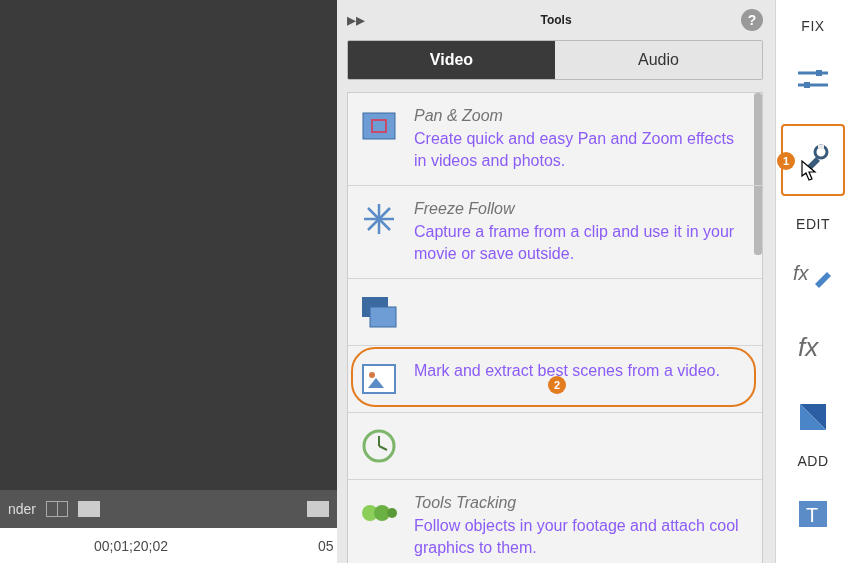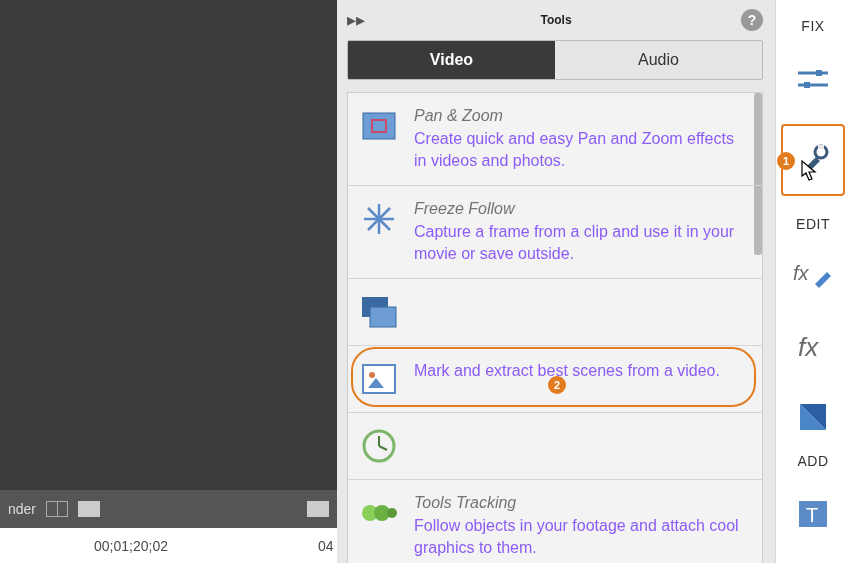--- a/index.html
+++ b/index.html
@@ -47,21 +47,21 @@
 
 <div class="playbar">
   <span class="render-btn">nder</span>
   <span class="pb-split"></span>
   <span class="pb-fill2"></span>
   <span class="pb-fill"></span>
 </div>
 
 <div class="timebar">
   <span>00;01;20;02</span>
-  <span>04</span>
+  <span>05</span>
 </div>
 
 <div class="panel">
   <div class="panel-head">
     <span class="collapse">▸▸</span>
     <span class="panel-title">Tools</span>
     <span class="help">?</span>
   </div>
   <div class="tabs">
     <div class="tab active">Video</div>

